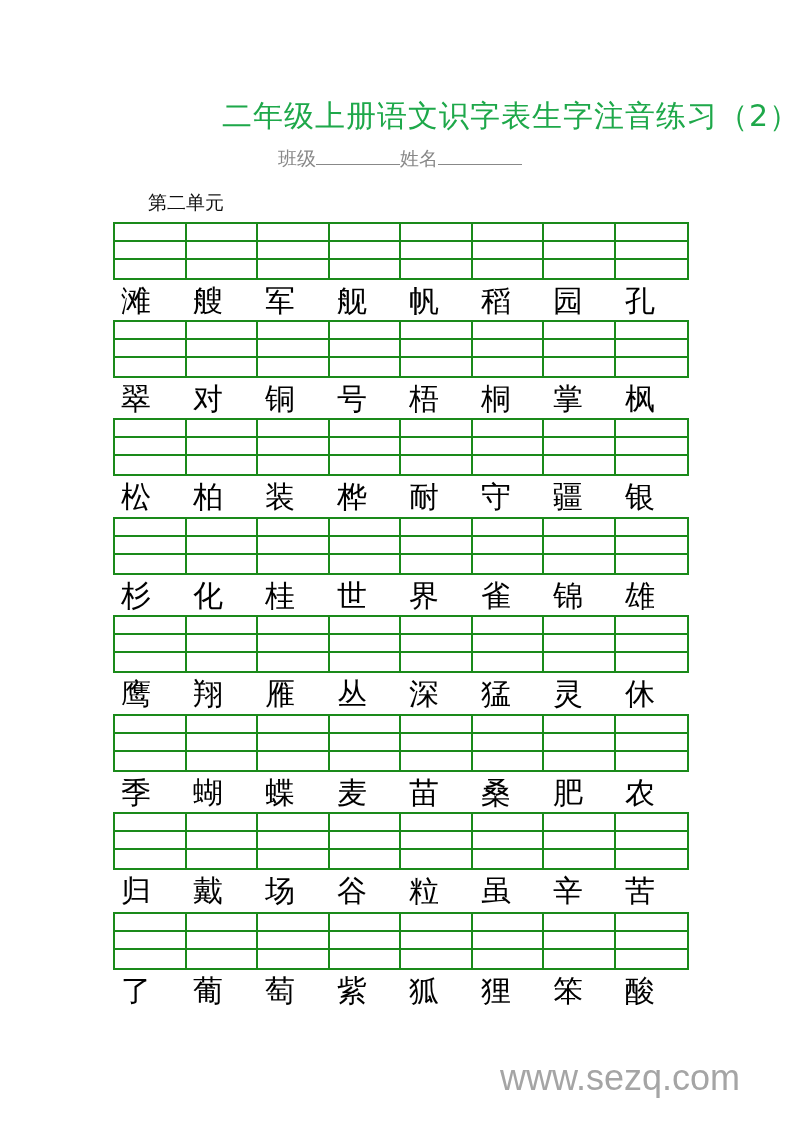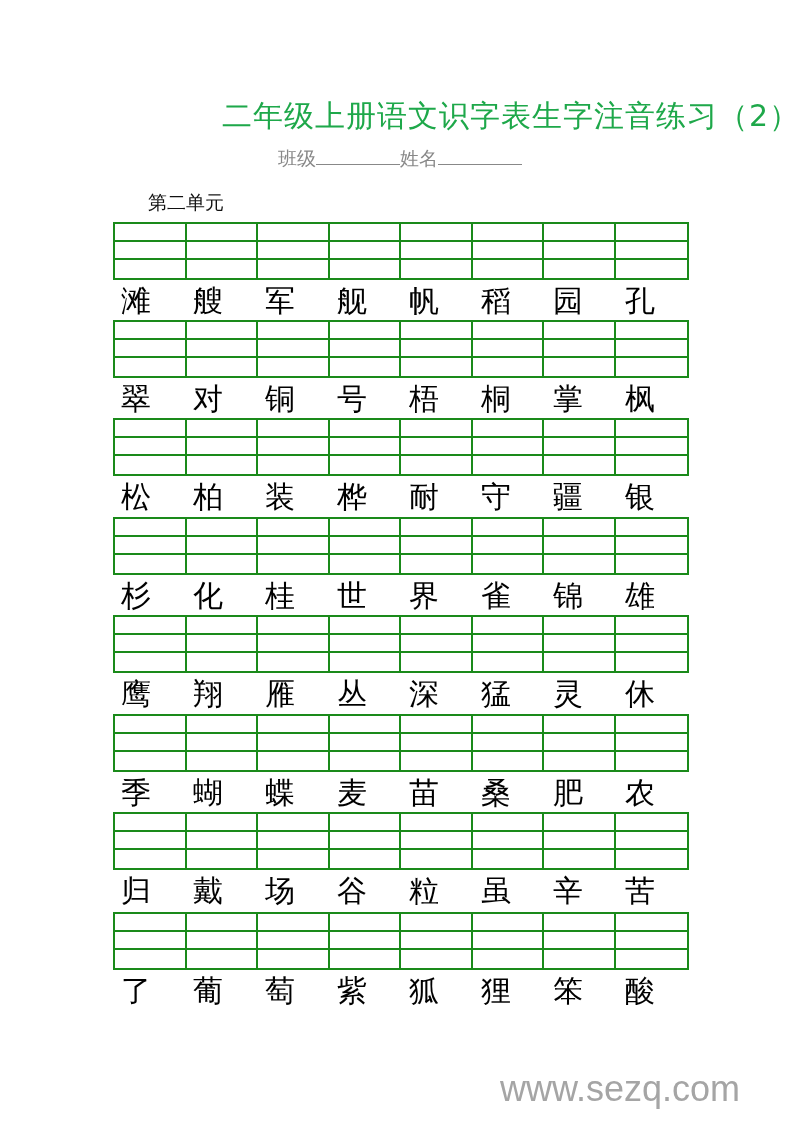--- a/index.html
+++ b/index.html
@@ -15,21 +15,21 @@
   .unit { position: absolute; top: 190px; left: 121px; font-size: 19px; color: #111; margin-left: 27px; }
   .block { position: absolute; left: 113px; width: 574px; }
   .grid { width: 572px; height: 54px; border: 2px solid #1a8a1a; display: grid;
           grid-template-columns: repeat(8, 1fr); grid-template-rows: repeat(3, 1fr); box-sizing: content-box; }
   .cell { border-right: 2px solid #1a8a1a; border-bottom: 2px solid #1a8a1a; }
   .cell.lastcol { border-right: none; }
   .cell.lastrow { border-bottom: none; }
   .chars { display: grid; grid-template-columns: repeat(8, 1fr); width: 576px; margin-top: 3px; }
   .ch { font-size: 30px; color: #000; text-align: left; padding-left: 8px; line-height: 36px; }
   .watermark { position: absolute; top: 1057px; left: 500px; font-size: 36px; color: #a5a5a5;
-               font-family: "Liberation Sans", sans-serif; margin-top: 11px; }
+               font-family: "Liberation Sans", sans-serif; }
 </style>
 </head>
 <body>
 
 <div class="title"><span>二年级上册语文识字表生字注音练习（2）</span></div>
 
 <div class="info">
   <span>班级</span><span class="blank"></span><span>姓名</span><span class="blank"></span>
 </div>
 

